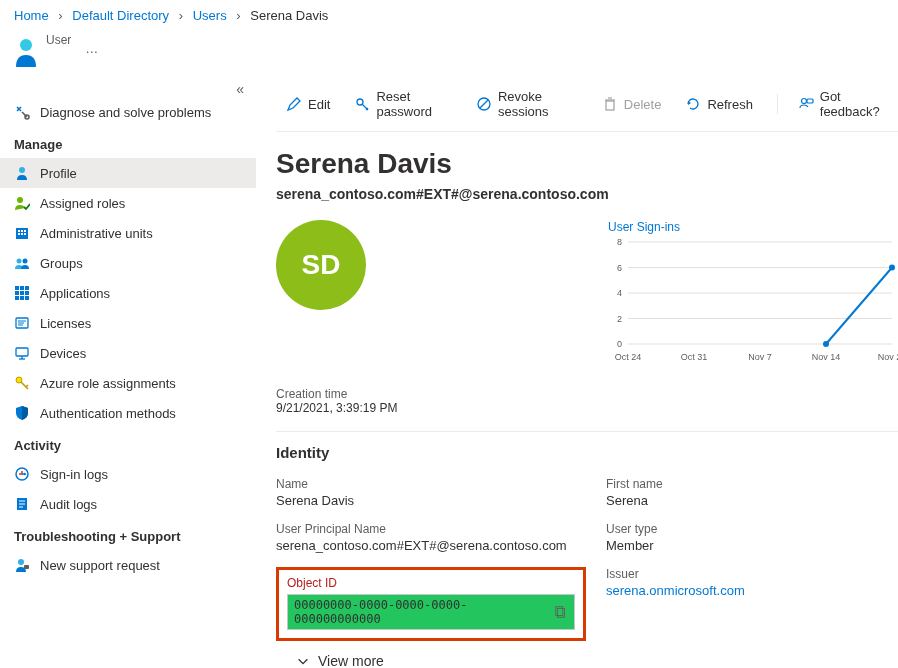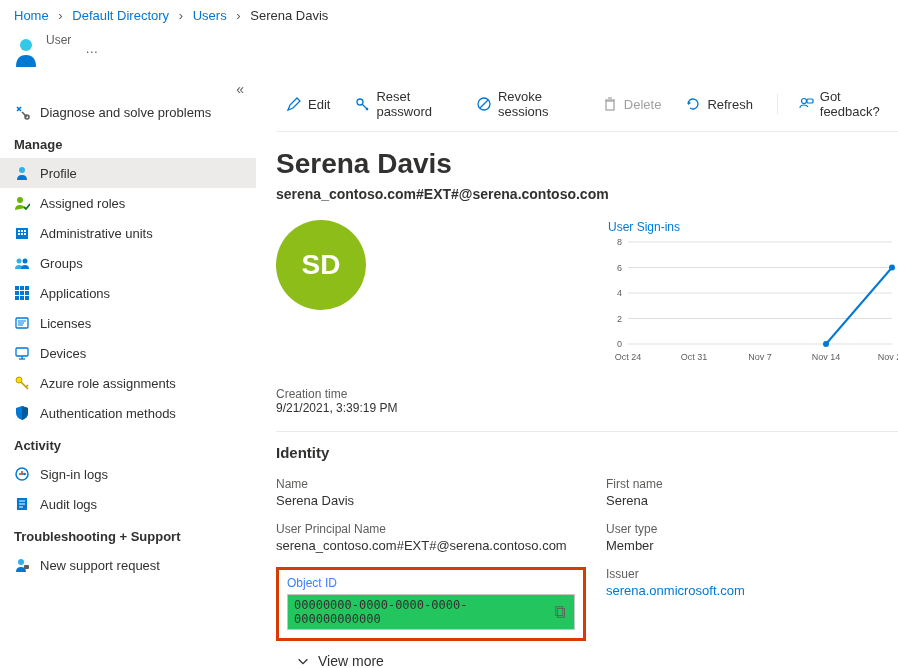--- a/index.html
+++ b/index.html
@@ -352,21 +352,21 @@
       </div>
       <div class="field">
         <div class="lbl">User Principal Name</div>
         <div class="val">serena_contoso.com#EXT#@serena.contoso.com</div>
       </div>
       <div class="field">
         <div class="lbl">User type</div>
         <div class="val">Member</div>
       </div>
       <div class="highlight-box">
-        <div class="lbl" style="color:#3b82f6;font-size:12px;margin-bottom:4px;">Object ID</div>
+        <div class="lbl" style="color:#b91c1c;font-size:12px;margin-bottom:4px;">Object ID</div>
         <div class="objectid-row">
           <span class="val">00000000-0000-0000-0000-000000000000</span>
           <svg class="copy-ic" viewBox="0 0 16 16">
               <rect x="4" y="4" width="8" height="10" fill="none" stroke="#605e5c"></rect>
               <rect x="2" y="2" width="8" height="10" fill="none" stroke="#605e5c"></rect>
             </svg>
         </div>
       </div>
       <div class="field">
         <div class="lbl">Issuer</div>

